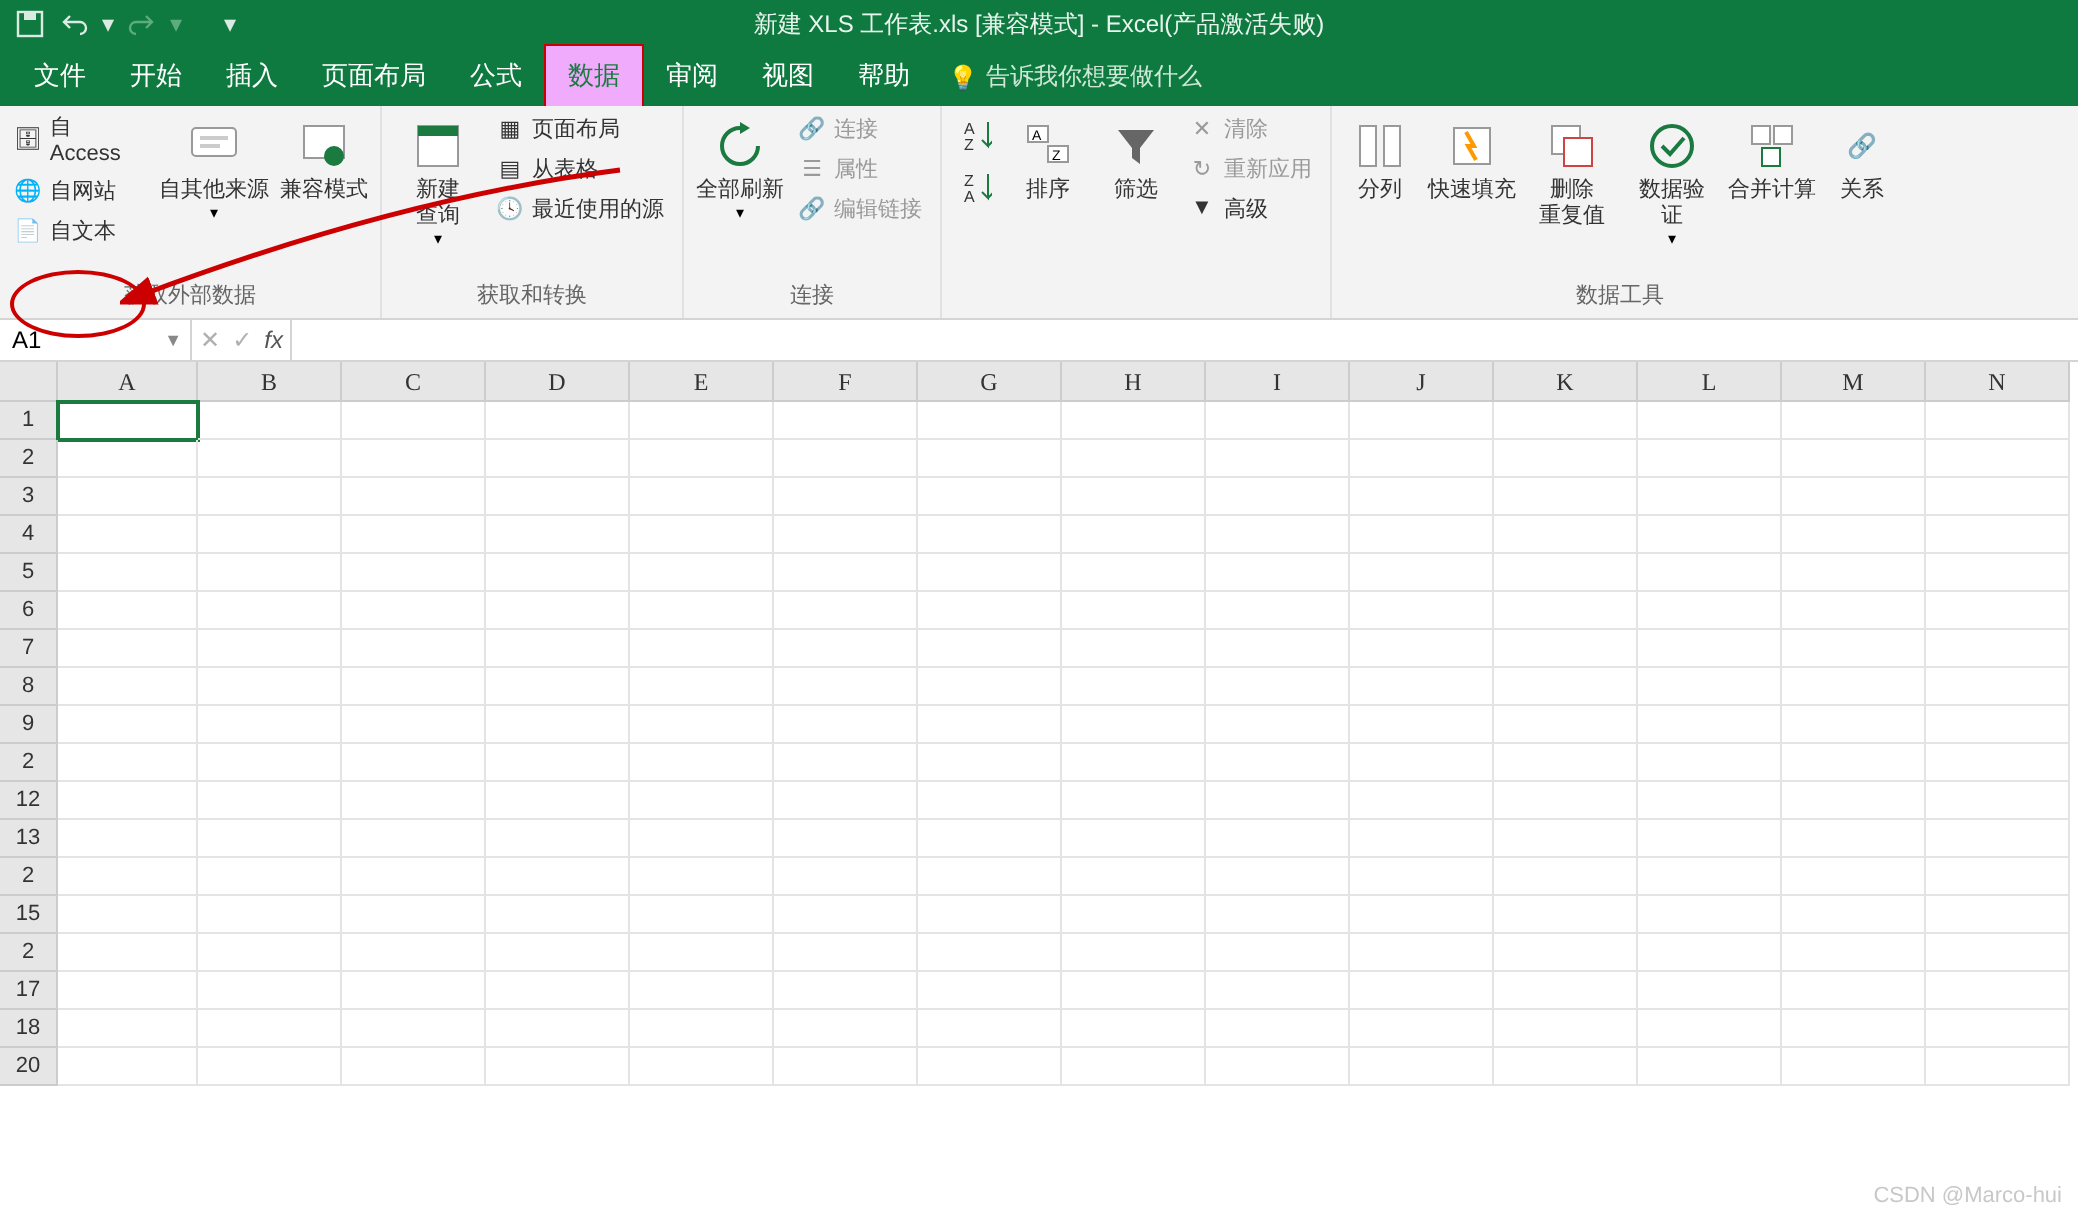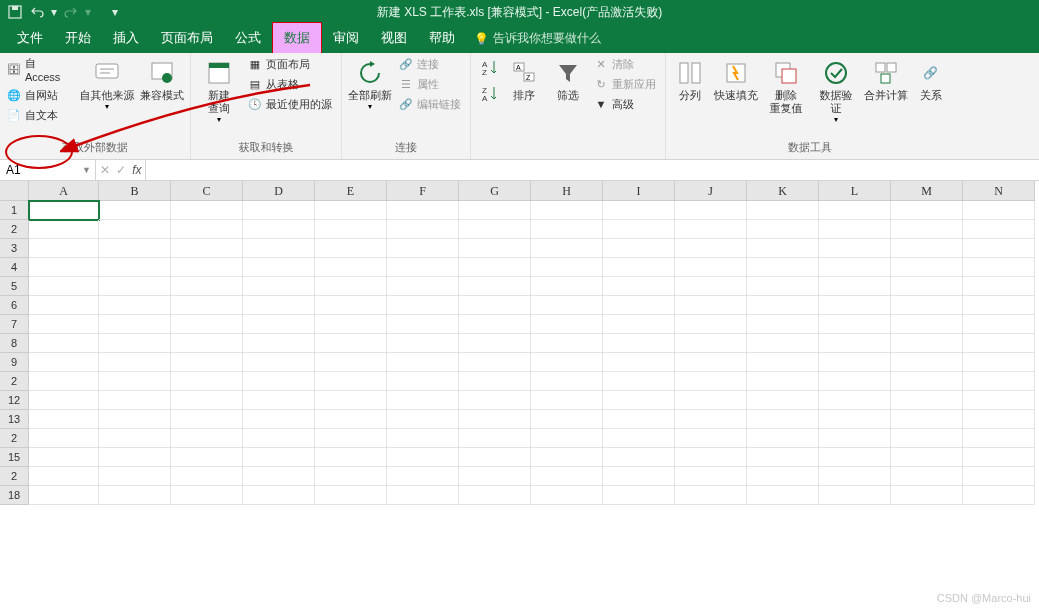--- a/index.html
+++ b/index.html
@@ -597,31 +597,65 @@
       <div class="cell" style="width:72px"></div>
       <div class="cell" style="width:72px"></div>
       <div class="cell" style="width:72px"></div>
       <div class="cell" style="width:72px"></div>
       <div class="cell" style="width:72px"></div>
       <div class="cell" style="width:72px"></div>
       <div class="cell" style="width:72px"></div>
       <div class="cell" style="width:72px"></div>
     </div>
     <div class="row">
+      <div class="rh">17</div>
+      <div class="cell" style="width:70px"></div>
+      <div class="cell" style="width:72px"></div>
+      <div class="cell" style="width:72px"></div>
+      <div class="cell" style="width:72px"></div>
+      <div class="cell" style="width:72px"></div>
+      <div class="cell" style="width:72px"></div>
+      <div class="cell" style="width:72px"></div>
+      <div class="cell" style="width:72px"></div>
+      <div class="cell" style="width:72px"></div>
+      <div class="cell" style="width:72px"></div>
+      <div class="cell" style="width:72px"></div>
+      <div class="cell" style="width:72px"></div>
+      <div class="cell" style="width:72px"></div>
+      <div class="cell" style="width:72px"></div>
+    </div>
+    <div class="row">
       <div class="rh">18</div>
       <div class="cell" style="width:70px"></div>
       <div class="cell" style="width:72px"></div>
       <div class="cell" style="width:72px"></div>
       <div class="cell" style="width:72px"></div>
       <div class="cell" style="width:72px"></div>
       <div class="cell" style="width:72px"></div>
       <div class="cell" style="width:72px"></div>
       <div class="cell" style="width:72px"></div>
       <div class="cell" style="width:72px"></div>
       <div class="cell" style="width:72px"></div>
       <div class="cell" style="width:72px"></div>
       <div class="cell" style="width:72px"></div>
       <div class="cell" style="width:72px"></div>
       <div class="cell" style="width:72px"></div>
     </div>
+    <div class="row">
+      <div class="rh">20</div>
+      <div class="cell" style="width:70px"></div>
+      <div class="cell" style="width:72px"></div>
+      <div class="cell" style="width:72px"></div>
+      <div class="cell" style="width:72px"></div>
+      <div class="cell" style="width:72px"></div>
+      <div class="cell" style="width:72px"></div>
+      <div class="cell" style="width:72px"></div>
+      <div class="cell" style="width:72px"></div>
+      <div class="cell" style="width:72px"></div>
+      <div class="cell" style="width:72px"></div>
+      <div class="cell" style="width:72px"></div>
+      <div class="cell" style="width:72px"></div>
+      <div class="cell" style="width:72px"></div>
+      <div class="cell" style="width:72px"></div>
+    </div>
   </div>
 
 <div class="watermark">CSDN @Marco-hui</div>
 
 </body></html>

